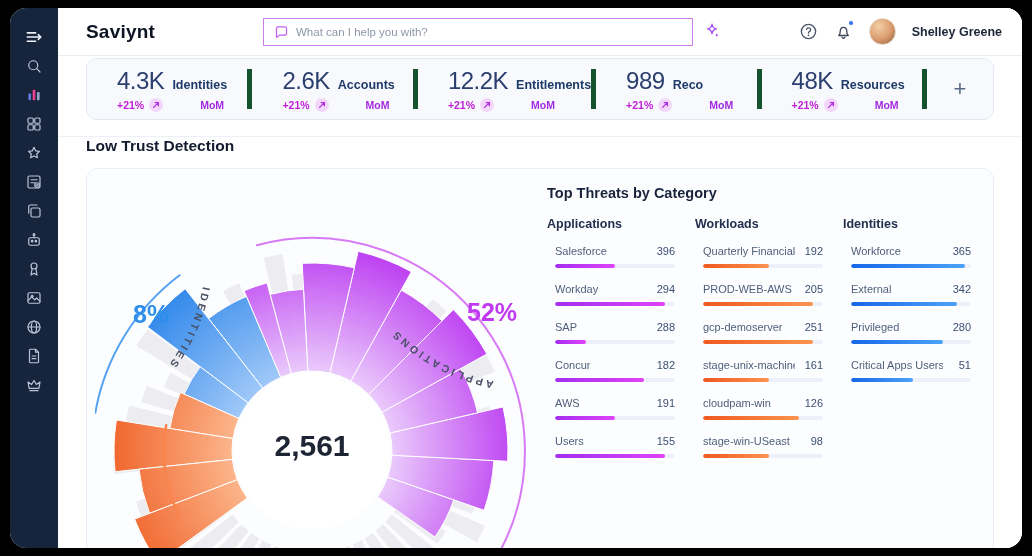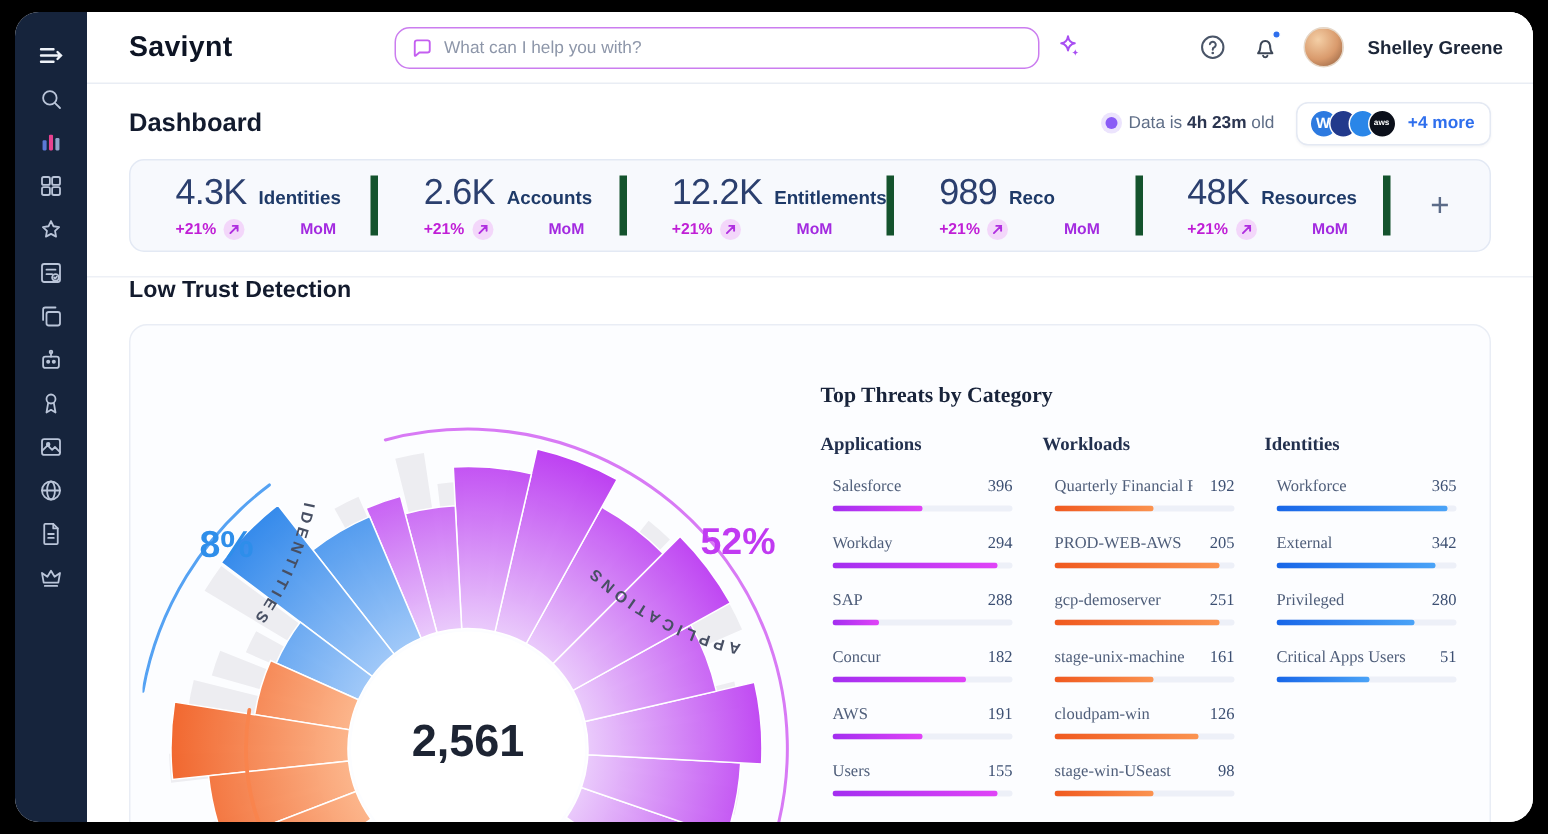--- a/index.html
+++ b/index.html
@@ -8,21 +8,21 @@
 
   
   .sidebar { position:absolute; left:0; top:0; bottom:0; width:48px; background:#16243c; display:flex; flex-direction:column; align-items:center; padding-top:14px; }
   .sb-item { width:32px; height:29px; display:flex; align-items:center; justify-content:center; cursor:pointer; }
   .sb-item svg { display:block; }
 
   
   .main { position:absolute; left:48px; top:0; right:0; bottom:0; background:#fff; overflow:hidden; }
   .topbar { position:relative; height:48px; border-bottom:1px solid #e9edf4; background:#fff; display:flex; align-items:center; }
   .logo { margin-left:28px; font-size:19px; font-weight:700; color:#0d1424; letter-spacing:.2px; }
-  .search-pill { position:absolute; left:205px; top:10px; width:430px; height:28px; border:1.5px solid #cb7def; border-radius:10px; background:#fff; display:flex; align-items:center; padding:0 10px; gap:7px; }
+  .search-pill { position:absolute; left:205px; top:10px; width:430px; height:28px; border:1.5px solid #cb7def; border-radius:0; background:#fff; display:flex; align-items:center; padding:0 10px; gap:7px; }
   .search-pill input { border:none; outline:none; flex:1; font-size:11.5px; color:#3a4356; font-family:"Liberation Sans",sans-serif; background:transparent; }
   .search-pill input::placeholder { color:#8d96a9; }
   .sparkle-btn { position:absolute; left:645px; top:14px; cursor:pointer; }
   .top-right { margin-left:auto; display:flex; align-items:center; gap:16px; padding-right:20px; }
   .icon-btn { position:relative; cursor:pointer; display:flex; }
   .bell-dot { position:absolute; right:-1px; top:-2px; width:6px; height:6px; border-radius:50%; background:#2f6fed; border:1px solid #fff; }
   .avatar { width:27px; height:27px; border-radius:50%; background:radial-gradient(circle at 35% 30%, #f4cfa6, #d99a6c 55%, #8a5a3c); border:1px solid #e5d6c6; cursor:pointer; }
   .user-name { font-size:12.5px; font-weight:700; color:#1c2638; }
 
   .page { padding:0 28px; }
@@ -48,21 +48,21 @@
   .chg-circle { width:14px; height:14px; border-radius:50%; background:#f3d7fa; display:flex; align-items:center; justify-content:center; }
   .stat-period { font-size:10.5px; font-weight:700; color:#a32ae0;margin-left:32px; }
   .stat-add { width:66px; display:flex; align-items:center; justify-content:center; font-size:22px; color:#5b6b88; cursor:pointer; }
 
   .divider { margin:16px -28px 0; border:none; border-top:1px solid #edf0f6; }
   .section-title { font-size:15.5px; font-weight:700; color:#131b2e; }
 
   
   .lt-card { position:relative; margin-top:13px; height:460px; background:#fcfdff; border:1px solid #e9edf5; border-radius:12px; overflow:hidden; }
   .rose-wrap { position:absolute; left:8px; top:66px; width:450px; height:400px; }
-  .threats { position:absolute; left:460px; top:39px; width:480px;font-family:Liberation Serif, serif; }
+  .threats { position:absolute; left:460px; top:16px; width:480px; }
   .threats-title { font-size:14.5px; font-weight:700; color:#18233a; }
   .threat-cols { display:flex; gap:20px; margin-top:16px; }
   .t-col { width:128px; }
   .t-head { font-size:12.5px; font-weight:700; color:#22304e; margin-bottom:14px; }
   .t-row { margin-bottom:15px; padding-left:8px; }
   .t-line { display:flex; justify-content:space-between; align-items:baseline; }
   .t-label { font-size:11px; color:#4f5e7a; white-space:nowrap; overflow:hidden; max-width:92px; }
   .t-value { font-size:11px; font-weight:500; color:#3c4f72; }
   .t-track { margin-top:7px; height:4px; border-radius:2px; background:#edf0f8; overflow:hidden; }
   .t-fill { height:100%; border-radius:2px; }
@@ -219,36 +219,20 @@
             </svg>
           <span class="bell-dot"></span>
         </div>
         <div class="avatar"></div>
         <div class="user-name">Shelley Greene</div>
       </div>
     </header>
 
     <div class="page">
 
-      <div class="dash-row">
-        <div class="page-title">Dashboard</div>
-        <div class="fresh">
-          <span class="fresh-dot"></span>
-          <span><span>Data is</span> <b>4h 23m</b> <span>old</span></span>
-        </div>
-        <div class="more-pill">
-          <span class="logo-stack" id="app-logos">
-              <span class="app-logo" style="background: rgb(45, 122, 224); font-size: 10px;">W</span>
-              <span class="app-logo" style="background: rgb(34, 58, 140); font-size: 10px;"></span>
-              <span class="app-logo" style="background: rgb(42, 134, 232); font-size: 10px;"></span>
-              <span class="app-logo" style="background: rgb(11, 15, 26); font-size: 5.5px;">aws</span>
-            </span>
-          <span class="more-label">+4 more</span>
-        </div>
-      </div>
 
       <div class="stats-card" id="stats-card">
           <div class="stat-cell">
             <div class="stat-line1">
               <span class="stat-value">4.3K</span>
               <span class="stat-label">Identities</span>
             </div>
             <div class="stat-line2">
               <span class="stat-change">+21%</span>
               <span class="chg-circle">

